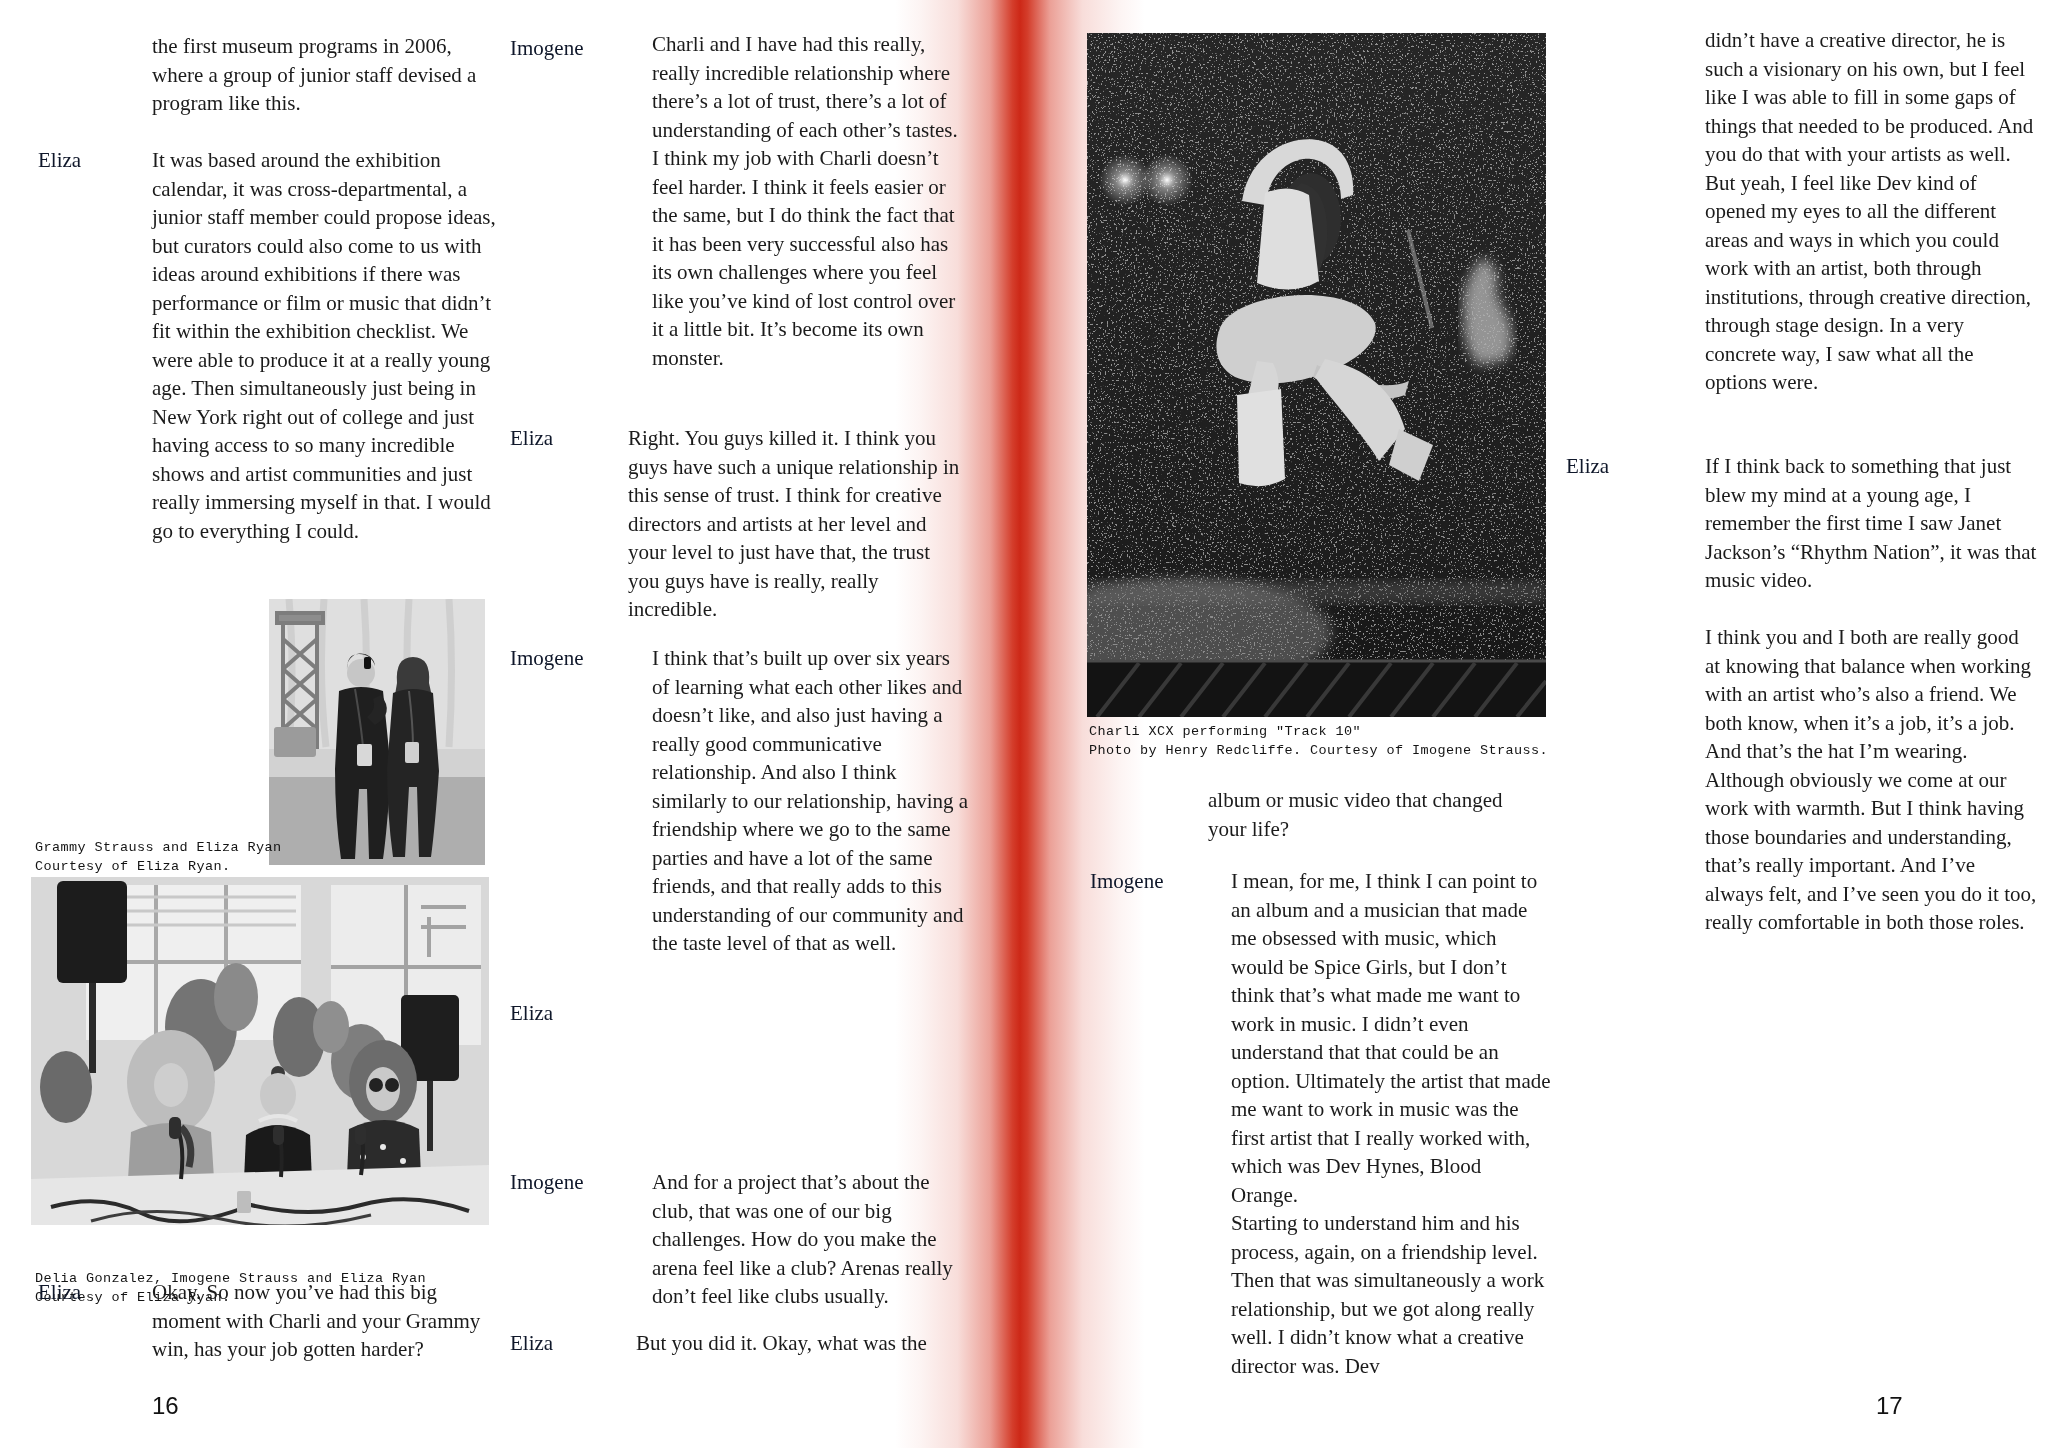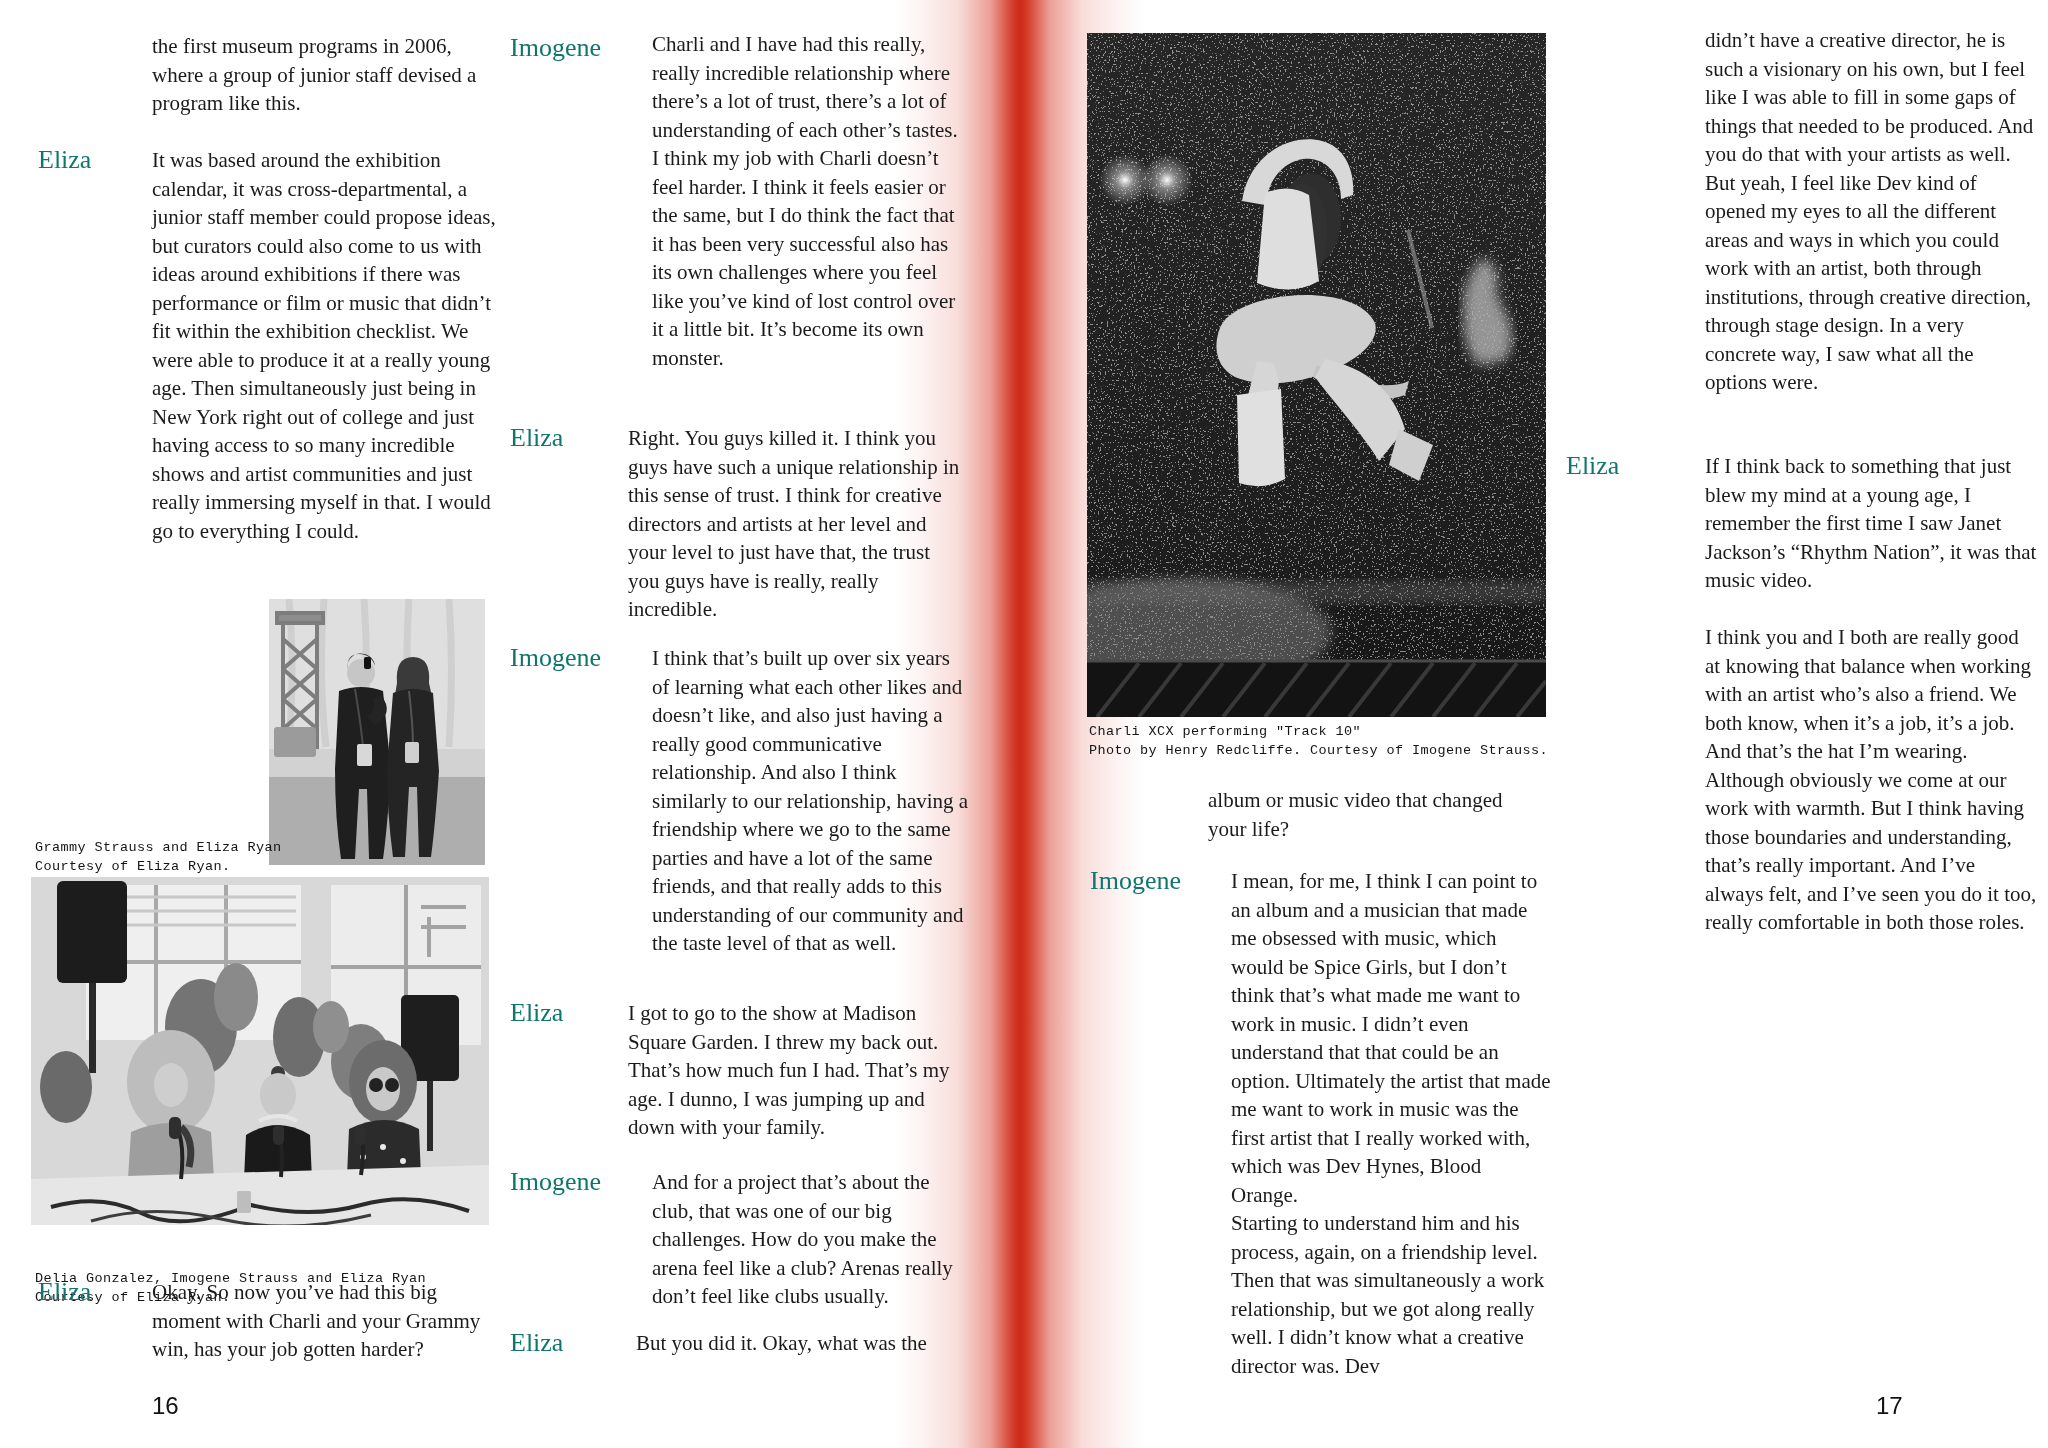--- a/index.html
+++ b/index.html
@@ -22,21 +22,21 @@
       rgba(211,44,23,0.05) 90%,
       rgba(211,44,23,0) 100%);
   }
   .body-text{
     position:absolute;z-index:3;
     font-size:21px;line-height:28.5px;color:#1b1b1b;
     white-space:pre-line;
   }
   .speaker{
     position:absolute;z-index:3;
-    font-size:26px;line-height:28.5px;color:#0f766e;
+    font-size:21px;line-height:28.5px;color:#0f172a;
   }
   .caption{
     position:absolute;z-index:3;
     font-family:"Liberation Mono",monospace;
     font-size:13.5px;line-height:19px;letter-spacing:0.4px;color:#141414;
     white-space:pre-line;
   }
   .pagenum{
     position:absolute;z-index:3;
     font-family:"Liberation Sans",sans-serif;
@@ -171,21 +171,20 @@
   <div class="body-text" style="left:652px;top:30px;width:318px">Charli and I have had this really, really incredible relationship where there’s a lot of trust, there’s a lot of understanding of each other’s tastes.
 I think my job with Charli doesn’t feel harder. I think it feels easier or the same, but I do think the fact that it has been very successful also has its own challenges where you feel like you’ve kind of lost control over it a little bit. It’s become its own monster.</div>
 
   <div class="speaker" style="left:510px;top:424px">Eliza</div>
   <div class="body-text" style="left:628px;top:424px;width:332px">Right. You guys killed it. I think you guys have such a unique relationship in this sense of trust. I think for creative directors and artists at her level and your level to just have that, the trust you guys have is really, really incredible.</div>
 
   <div class="speaker" style="left:510px;top:644px">Imogene</div>
   <div class="body-text" style="left:652px;top:644px;width:318px">I think that’s built up over six years of learning what each other likes and doesn’t like, and also just having a really good communicative relationship. And also I think similarly to our relationship, having a friendship where we go to the same parties and have a lot of the same friends, and that really adds to this understanding of our community and the taste level of that as well.</div>
 
   <div class="speaker" style="left:510px;top:999px">Eliza</div>
-  <div class="body-text" style="left:628px;top:999px;width:332px">I got to go to the show at Madison Square Garden. I threw my back out. That’s how much fun I had. That’s my age. I dunno, I was jumping up and down with your family.</div>
 
   <div class="speaker" style="left:510px;top:1168px">Imogene</div>
   <div class="body-text" style="left:652px;top:1168px;width:318px">And for a project that’s about the club, that was one of our big challenges. How do you make the arena feel like a club? Arenas really don’t feel like clubs usually.</div>
 
   <div class="speaker" style="left:510px;top:1329px">Eliza</div>
   <div class="body-text" style="left:636px;top:1329px;width:320px">But you did it. Okay, what was the</div>
 
   <svg class="photo" style="left:1087px;top:33px" width="459" height="684" viewBox="0 0 459 684">
     <defs>
       <linearGradient id="nightbg" x1="0" y1="0" x2="0" y2="1">

